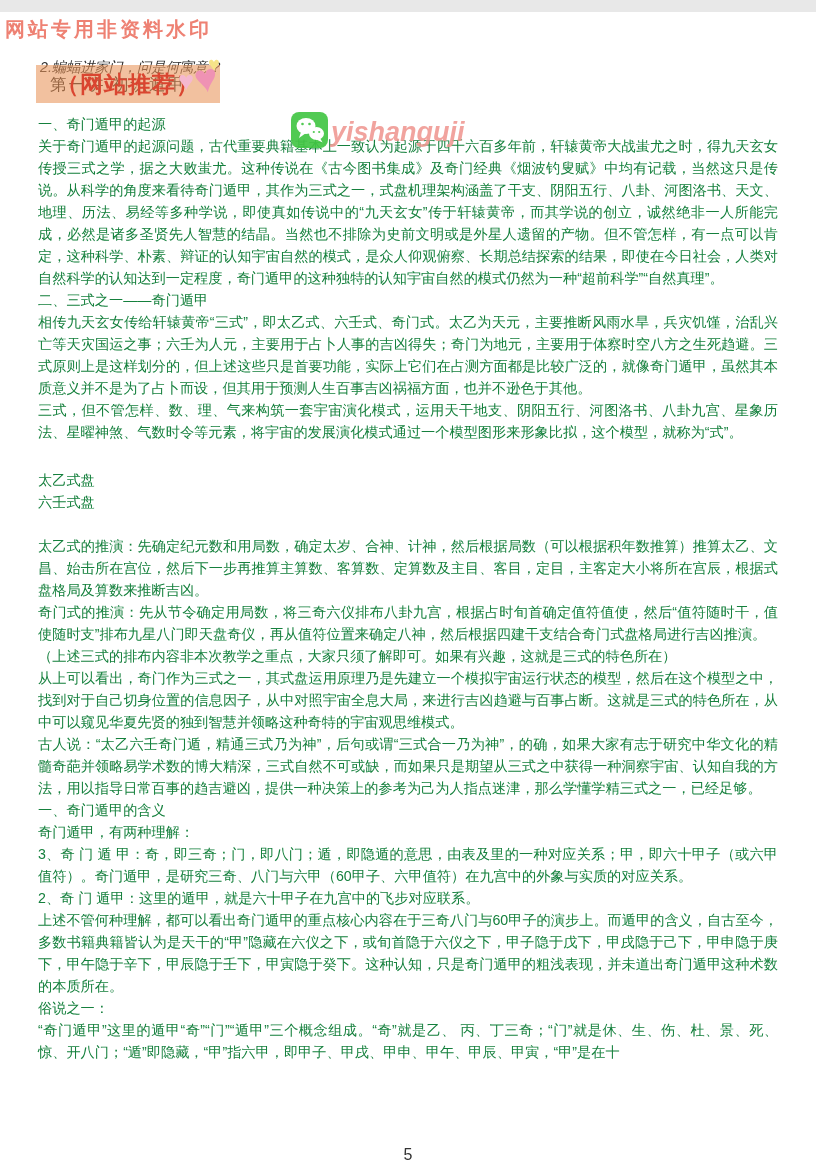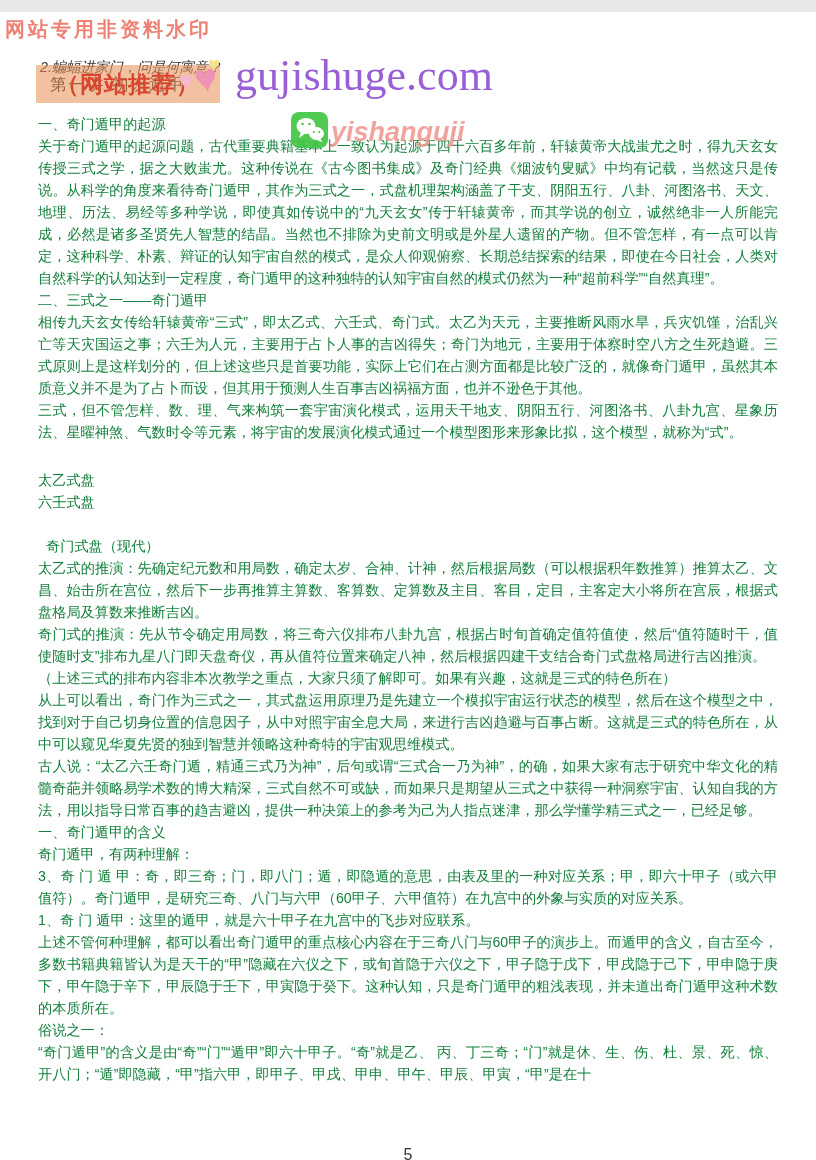--- a/index.html
+++ b/index.html
@@ -61,21 +61,20 @@
   <div class="stamp">
     <span>（网站推荐）</span>
   </div>
 
   <div class="hearts">
     <span class="h h-yellow">♥</span>
     <span class="h h-pink-light">♥</span>
     <span class="h h-pink">♥</span>
   </div>
 
-  <div class="site-logo">gujishuge.com</div>
 
   <div class="brand-row">
     <svg class="wechat-icon" viewBox="0 0 37 36" xmlns="http://www.w3.org/2000/svg">
       <rect x="0" y="0" width="37" height="36" rx="8" fill="#43c645"></rect>
       <ellipse cx="15" cy="14" rx="9.5" ry="8" fill="#ffffff"></ellipse>
       <polygon points="10,20 8,26 15,21" fill="#ffffff"></polygon>
       <circle cx="11.5" cy="12" r="1.3" fill="#43c645"></circle>
       <circle cx="18.5" cy="12" r="1.3" fill="#43c645"></circle>
       <ellipse cx="25.5" cy="21.5" rx="7.5" ry="6.5" fill="#ffffff"></ellipse>
       <polygon points="29,26 31.5,30.5 25.5,27.5" fill="#ffffff"></polygon>
@@ -88,30 +87,29 @@
   <div class="page-body">
       <div class="heading">一、奇门遁甲的起源</div>
       <div class="para">关于奇门遁甲的起源问题，古代重要典籍基本上一致认为起源于四千六百多年前，轩辕黄帝大战蚩尤之时，得九天玄女传授三式之学，据之大败蚩尤。这种传说在《古今图书集成》及奇门经典《烟波钓叟赋》中均有记载，当然这只是传说。从科学的角度来看待奇门遁甲，其作为三式之一，式盘机理架构涵盖了干支、阴阳五行、八卦、河图洛书、天文、地理、历法、易经等多种学说，即使真如传说中的“九天玄女”传于轩辕黄帝，而其学说的创立，诚然绝非一人所能完成，必然是诸多圣贤先人智慧的结晶。当然也不排除为史前文明或是外星人遗留的产物。但不管怎样，有一点可以肯定，这种科学、朴素、辩证的认知宇宙自然的模式，是众人仰观俯察、长期总结探索的结果，即使在今日社会，人类对自然科学的认知达到一定程度，奇门遁甲的这种独特的认知宇宙自然的模式仍然为一种“超前科学”“自然真理”。</div>
       <div class="heading">二、三式之一——奇门遁甲</div>
       <div class="para">相传九天玄女传给轩辕黄帝“三式”，即太乙式、六壬式、奇门式。太乙为天元，主要推断风雨水旱，兵灾饥馑，治乱兴亡等天灾国运之事；六壬为人元，主要用于占卜人事的吉凶得失；奇门为地元，主要用于体察时空八方之生死趋避。三式原则上是这样划分的，但上述这些只是首要功能，实际上它们在占测方面都是比较广泛的，就像奇门遁甲，虽然其本质意义并不是为了占卜而设，但其用于预测人生百事吉凶祸福方面，也并不逊色于其他。</div>
       <div class="para">三式，但不管怎样、数、理、气来构筑一套宇宙演化模式，运用天干地支、阴阳五行、河图洛书、八卦九宫、星象历法、星曜神煞、气数时令等元素，将宇宙的发展演化模式通过一个模型图形来形象比拟，这个模型，就称为“式”。</div>
       <div style="height: 26px;"></div>
       <div class="para">太乙式盘</div>
       <div class="para">六壬式盘</div>
       <div style="height: 22px;"></div>
-      <div class="para indent">奇门式盘（现代）</div>
       <div class="para">太乙式的推演：先确定纪元数和用局数，确定太岁、合神、计神，然后根据局数（可以根据积年数推算）推算太乙、文昌、始击所在宫位，然后下一步再推算主算数、客算数、定算数及主目、客目，定目，主客定大小将所在宫辰，根据式盘格局及算数来推断吉凶。</div>
       <div class="para">奇门式的推演：先从节令确定用局数，将三奇六仪排布八卦九宫，根据占时旬首确定值符值使，然后“值符随时干，值使随时支”排布九星八门即天盘奇仪，再从值符位置来确定八神，然后根据四建干支结合奇门式盘格局进行吉凶推演。</div>
       <div class="para">（上述三式的排布内容非本次教学之重点，大家只须了解即可。如果有兴趣，这就是三式的特色所在）</div>
       <div class="para">从上可以看出，奇门作为三式之一，其式盘运用原理乃是先建立一个模拟宇宙运行状态的模型，然后在这个模型之中，找到对于自己切身位置的信息因子，从中对照宇宙全息大局，来进行吉凶趋避与百事占断。这就是三式的特色所在，从中可以窥见华夏先贤的独到智慧并领略这种奇特的宇宙观思维模式。</div>
       <div class="para">古人说：“太乙六壬奇门遁，精通三式乃为神”，后句或谓“三式合一乃为神”，的确，如果大家有志于研究中华文化的精髓奇葩并领略易学术数的博大精深，三式自然不可或缺，而如果只是期望从三式之中获得一种洞察宇宙、认知自我的方法，用以指导日常百事的趋吉避凶，提供一种决策上的参考为己为人指点迷津，那么学懂学精三式之一，已经足够。</div>
       <div class="heading">一、奇门遁甲的含义</div>
       <div class="para">奇门遁甲，有两种理解：</div>
       <div class="para">3、奇 门 遁 甲：奇，即三奇；门，即八门；遁，即隐遁的意思，由表及里的一种对应关系；甲，即六十甲子（或六甲值符）。奇门遁甲，是研究三奇、八门与六甲（60甲子、六甲值符）在九宫中的外象与实质的对应关系。</div>
-      <div class="para">1、奇 门 遁甲：这里的遁甲，就是六十甲子在九宫中的飞步对应联系。</div>
+      <div class="para">2、奇 门 遁甲：这里的遁甲，就是六十甲子在九宫中的飞步对应联系。</div>
       <div class="para">上述不管何种理解，都可以看出奇门遁甲的重点核心内容在于三奇八门与60甲子的演步上。而遁甲的含义，自古至今，多数书籍典籍皆认为是天干的“甲”隐藏在六仪之下，或旬首隐于六仪之下，甲子隐于戊下，甲戌隐于己下，甲申隐于庚下，甲午隐于辛下，甲辰隐于壬下，甲寅隐于癸下。这种认知，只是奇门遁甲的粗浅表现，并未道出奇门遁甲这种术数的本质所在。</div>
       <div class="para">俗说之一：</div>
-      <div class="para">“奇门遁甲”的含义是由“奇”“门”“遁甲”即六十甲子。“奇”就是乙、 丙、丁三奇；“门”就是休、生、伤、杜、景、死、惊、开八门；“遁”即隐藏，“甲”指六甲，即甲子、甲戌、甲申、甲午、甲辰、甲寅，“甲”是在十</div>
+      <div class="para">“奇门遁甲”这里的遁甲“奇”“门”“遁甲”三个概念组成。“奇”就是乙、 丙、丁三奇；“门”就是休、生、伤、杜、景、死、惊、开八门；“遁”即隐藏，“甲”指六甲，即甲子、甲戌、甲申、甲午、甲辰、甲寅，“甲”是在十</div>
     </div>
 
   <div class="page-num">5</div>
 
 </div>
 
 </body></html>

